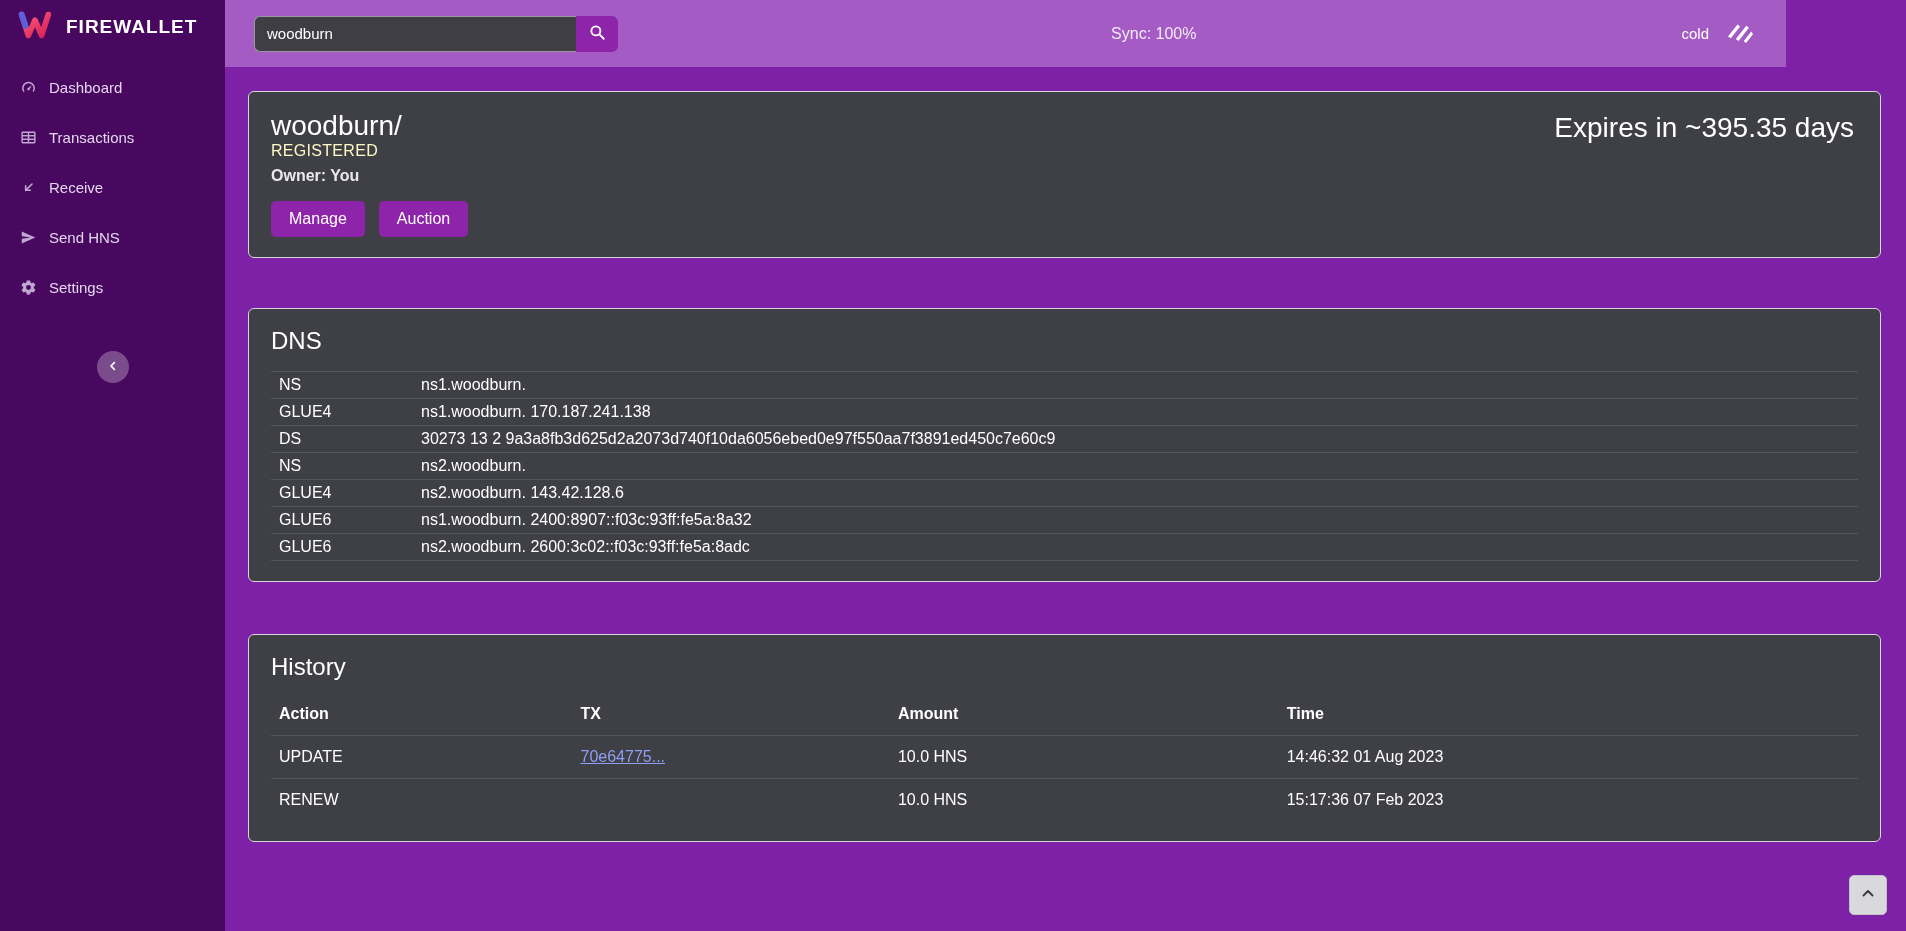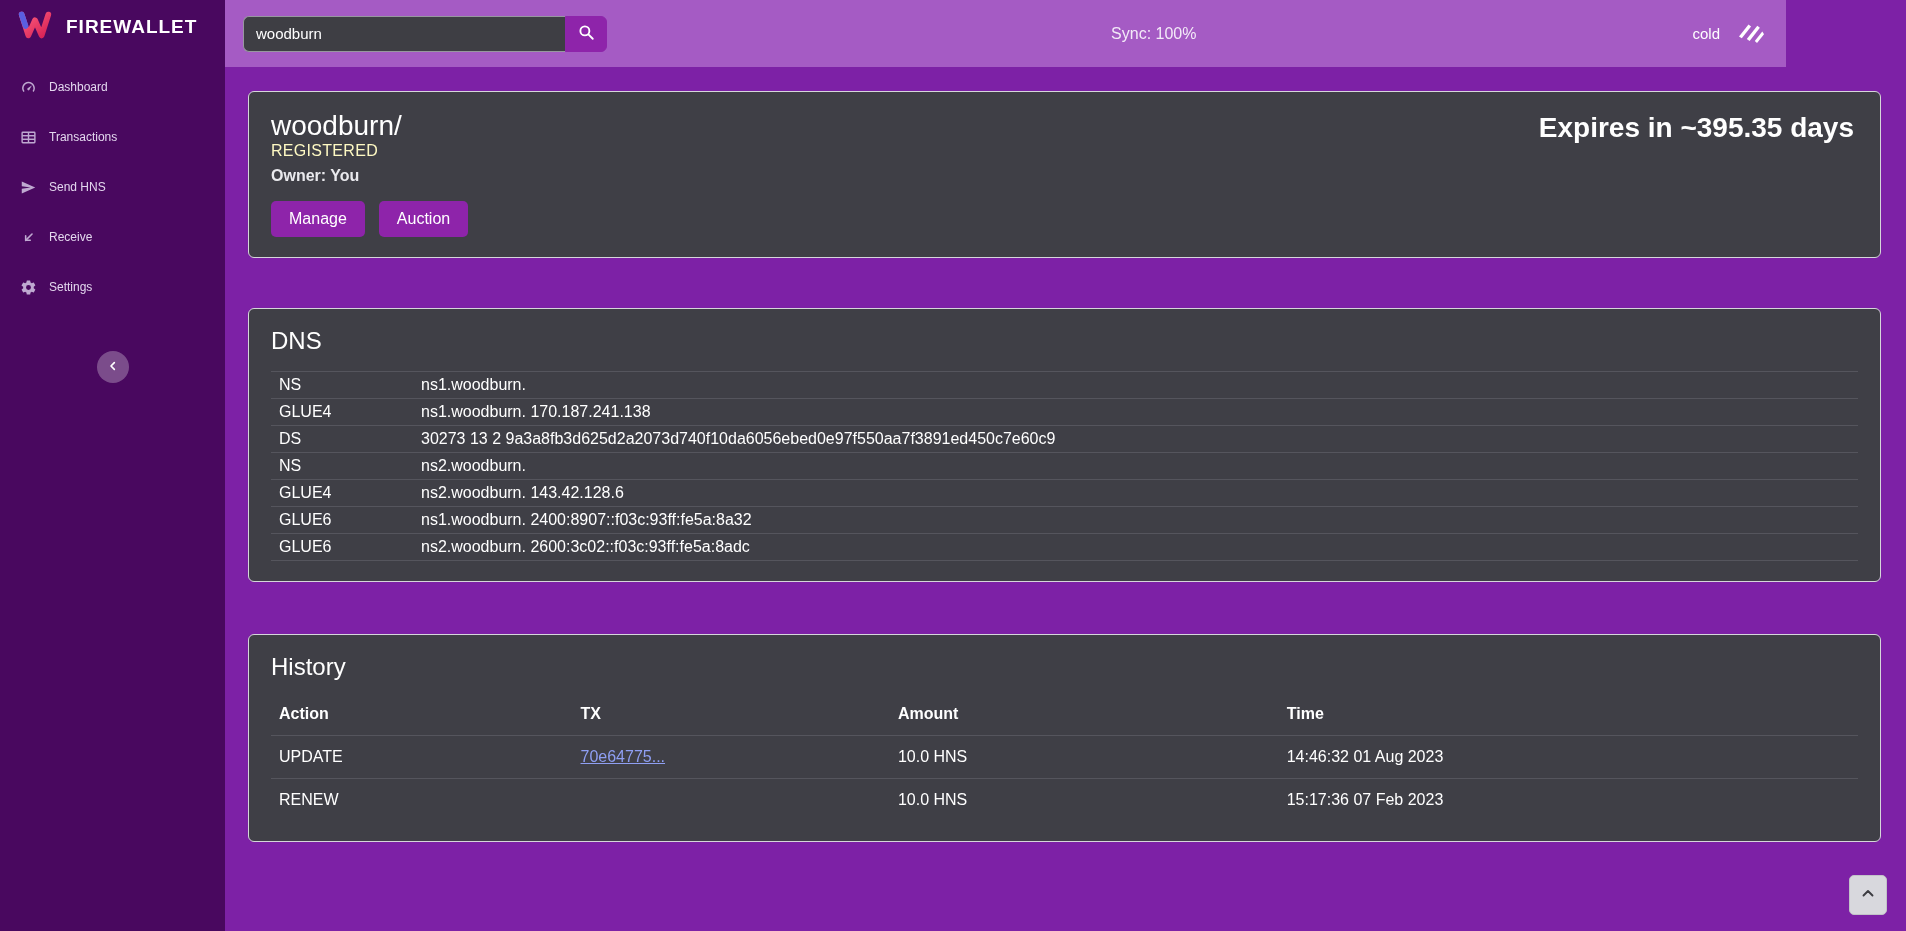--- a/index.html
+++ b/index.html
@@ -18,21 +18,21 @@
     width: 225px; height: 931px;
     background: #49085f;
     z-index: 20;
   }
   .logo-row { display: flex; align-items: center; gap: 12px; padding: 6px 16px; cursor: pointer; }
   .logo-text { color: #ffffff; font-size: 19px; font-weight: bold; letter-spacing: 1px; }
   .side-nav { margin-top: 8px; }
   .side-item {
     display: flex; align-items: center; gap: 12px;
     padding: 16px 19px;
-    color: #e3d7ee; font-size: 12px; cursor: pointer;
+    color: #e3d7ee; font-size: 15px; cursor: pointer;
   }
   .side-item .icon {
     width: 18px; height: 18px; flex: 0 0 18px;
     display: inline-flex; align-items: center; justify-content: center;
     color: #bfa9d1;
   }
   .collapse-btn {
     position: absolute; left: 50%; transform: translateX(-50%);
     top: 351px; width: 32px; height: 32px;
     border-radius: 50%; border: none;
@@ -40,21 +40,21 @@
     display: flex; align-items: center; justify-content: center;
     cursor: pointer;
   }
 
   
   .topbar {
     position: absolute; left: 225px; top: 0;
     width: 1561px; height: 67px;
     background: #a55bc4;
     display: flex; align-items: center;
-    padding: 0 18px;
+    padding: 0 29px;
     z-index: 10;
   }
   .search-wrap { display: flex; align-items: stretch; height: 36px; }
   .search-input {
     width: 322px;
     background: #3e3e44;
     border: 1px solid #97979f; border-right: none;
     border-radius: 6px 0 0 6px;
     color: #ffffff; font-size: 15px;
     padding: 0 12px; outline: none;
@@ -88,21 +88,21 @@
     border-radius: 6px;
     color: #ffffff;
     padding: 18px 22px 20px;
   }
   #dns-card { margin-top: 50px; }
   #history-card { margin-top: 52px; }
 
   
   .domain-head { display: flex; justify-content: space-between; align-items: flex-start; }
   .domain-title { font-size: 28px; font-weight: 500; margin: 0; }
-  .domain-expires { font-size: 28px; font-weight: 700; margin: 2px 4px 0 0; }
+  .domain-expires { font-size: 28px; font-weight: 400; margin: 2px 4px 0 0; }
   .domain-status { color: #fef9c3; font-size: 16px; letter-spacing: 0.3px; }
   .domain-owner { color: #e9e9ed; font-size: 16px; margin-top: 7px; font-weight: bold; }
   .domain-actions { margin-top: 16px; display: flex; gap: 14px; }
   .btn {
     background: #8e24aa; color: #ffffff;
     border: none; border-radius: 5px;
     font-size: 16px; padding: 9px 18px;
     cursor: pointer; font-family: Liberation Sans, sans-serif;
   }
 
@@ -174,35 +174,35 @@
             <line x1="3" y1="9.5" x2="21" y2="9.5"></line>
             <line x1="3" y1="14.5" x2="21" y2="14.5"></line>
             <line x1="12" y1="4.5" x2="12" y2="19.5"></line>
           </svg>
         </span>
     <span class="side-label">Transactions</span>
   </div>
 
   <div class="side-item">
     <span class="icon">
-          <svg viewBox="0 0 24 24" width="17" height="17" fill="currentColor">
-            <path d="M2.5 20.5l19-8.5-19-8.5v6.6L15 12 2.5 13.9z"></path>
-          </svg>
-        </span>
-    <span class="side-label">Send HNS</span>
-  </div>
-
-  <div class="side-item">
-    <span class="icon">
           <svg viewBox="0 0 24 24" width="17" height="17" fill="none" stroke="currentColor" stroke-width="2.2" stroke-linecap="round" stroke-linejoin="round">
             <line x1="17" y1="7" x2="8" y2="16"></line>
             <polyline points="8 9.5 8 16 14.5 16"></polyline>
           </svg>
         </span>
     <span class="side-label">Receive</span>
+  </div>
+
+  <div class="side-item">
+    <span class="icon">
+          <svg viewBox="0 0 24 24" width="17" height="17" fill="currentColor">
+            <path d="M2.5 20.5l19-8.5-19-8.5v6.6L15 12 2.5 13.9z"></path>
+          </svg>
+        </span>
+    <span class="side-label">Send HNS</span>
   </div>
 
   <div class="side-item">
     <span class="icon">
           <svg viewBox="0 0 24 24" width="17" height="17" fill="currentColor">
             <path d="M19.4 13c.04-.33.06-.66.06-1s-.02-.67-.06-1l2.1-1.65a.5.5 0 0 0 .12-.64l-2-3.46a.5.5 0 0 0-.6-.22l-2.48 1a7.6 7.6 0 0 0-1.73-1l-.37-2.64A.5.5 0 0 0 13.95 2h-4a.5.5 0 0 0-.5.42l-.37 2.65c-.62.26-1.2.6-1.73 1l-2.48-1a.5.5 0 0 0-.6.22l-2 3.46a.5.5 0 0 0 .12.64L4.5 11c-.04.33-.06.66-.06 1s.02.67.06 1l-2.1 1.65a.5.5 0 0 0-.12.64l2 3.46c.13.22.39.31.6.22l2.48-1c.53.4 1.11.74 1.73 1l.37 2.65a.5.5 0 0 0 .5.42h4a.5.5 0 0 0 .5-.42l.37-2.65c.62-.26 1.2-.6 1.73-1l2.48 1c.21.09.47 0 .6-.22l2-3.46a.5.5 0 0 0-.12-.64L19.4 13zM12 15.5a3.5 3.5 0 1 1 0-7 3.5 3.5 0 0 1 0 7z"></path>
           </svg>
         </span>
     <span class="side-label">Settings</span>
   </div>

